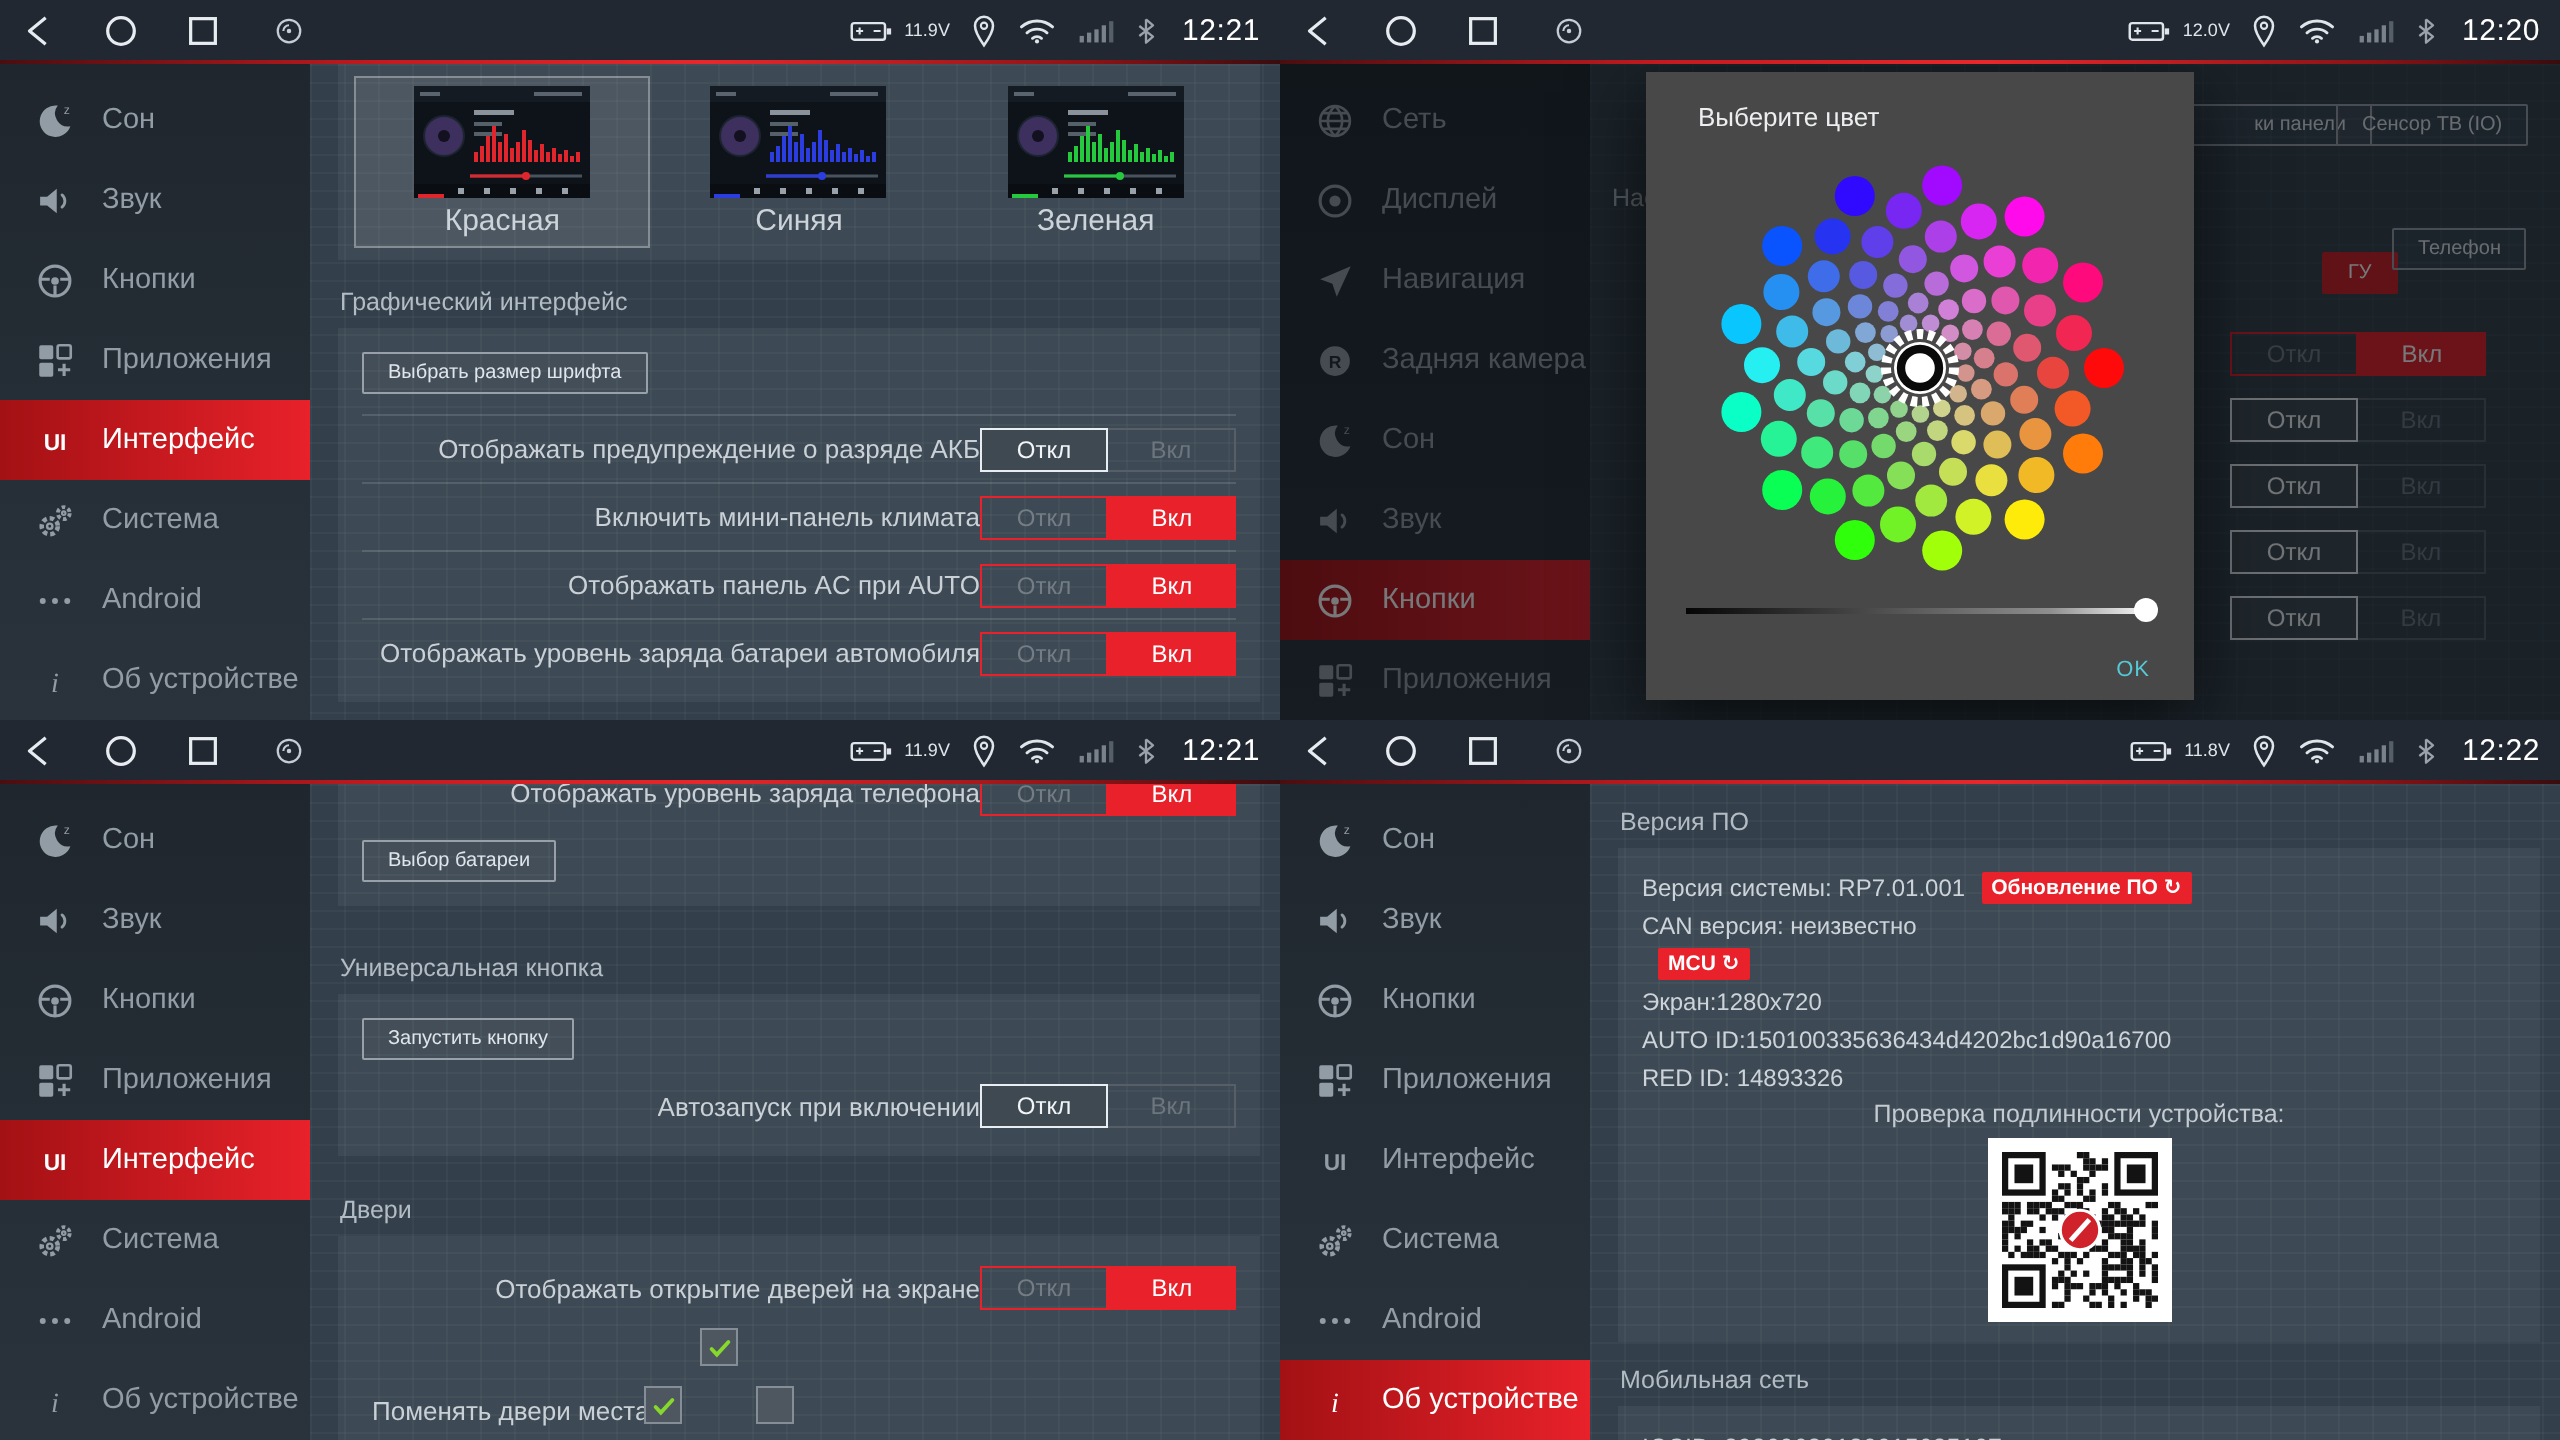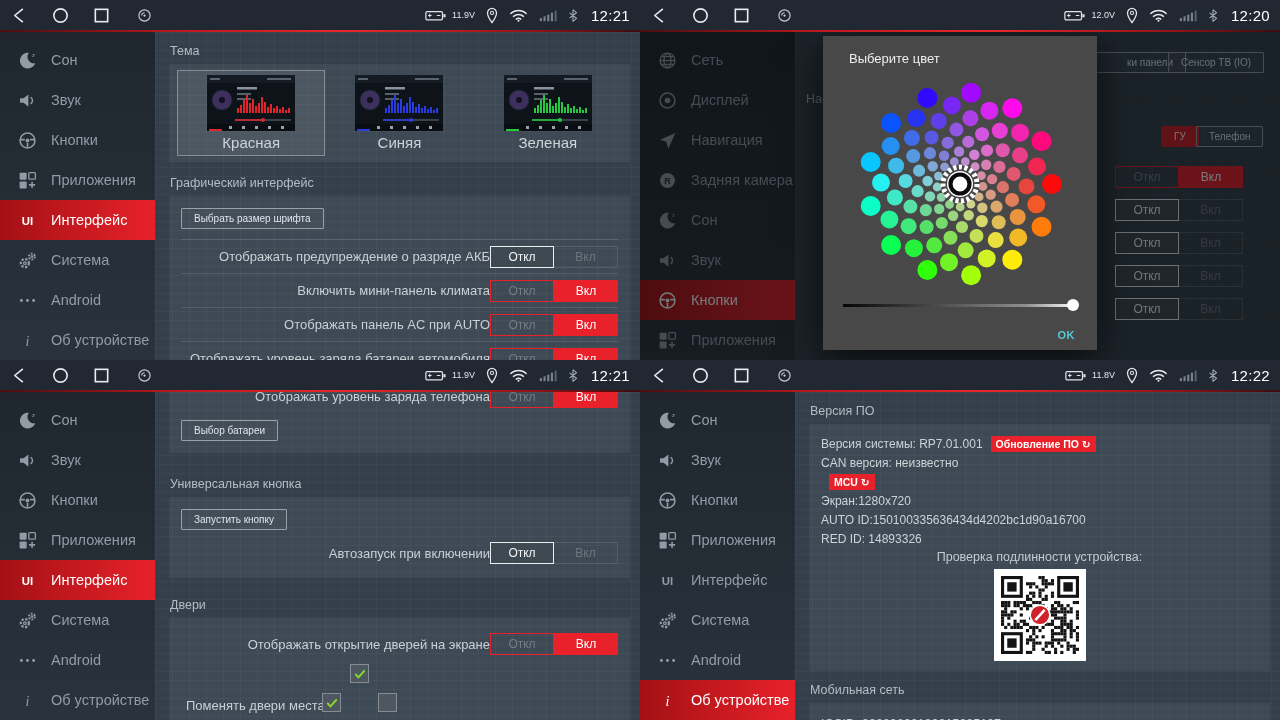--- a/index.html
+++ b/index.html
@@ -61,21 +61,21 @@
     display:inline-flex;align-items:center;justify-content:center;position:absolute;cursor:pointer}
   .cb svg{width:14px;height:14px;display:none}
   .cb.checked svg{display:block}
 
   
   .dim{position:absolute;left:0;top:32px;right:0;bottom:0;background:rgba(6,9,13,.55);z-index:8}
   .tr-abs{position:absolute;z-index:1}
   .dialog{position:absolute;left:183px;top:36px;width:274px;height:314px;background:#484848;z-index:10;
     box-shadow:0 10px 34px rgba(0,0,0,.65)}
   .dlg-title{position:absolute;left:26px;top:15px;font-size:13px;color:#eceef0}
-  .dlg-ok{position:absolute;right:22px;bottom:9px;color:#56c8d6;font-weight:bold;font-size:11px;letter-spacing:.5px;cursor:pointer}
+  .dlg-ok{position:absolute;right:22px;bottom:9px;color:#56c8d6;font-weight:normal;font-size:11px;letter-spacing:.5px;cursor:pointer}
   .slider{position:absolute;left:20px;top:262px;width:234px;height:14px;cursor:pointer}
   .slider .track{position:absolute;top:6px;left:0;right:0;height:2.5px;background:linear-gradient(90deg,#050505,#8f8f8f 78%,#fff)}
   .slider .thumb{position:absolute;right:-2px;top:1px;width:12px;height:12px;border-radius:50%;background:#fff}
   #color-wheel{position:absolute;left:13px;top:42px;width:248px;height:214px}
 
   
   .ver-row{display:flex;align-items:center;margin:4px 0;height:15px}
   .ver-text{font-size:12px;color:#ccd3d9;white-space:nowrap}
   .ver-badge{display:inline-block;background:#e8212a;color:#fff;font-size:10.5px;font-weight:bold;
     padding:2px 5px;margin-left:8px;border-radius:1px;cursor:pointer}
@@ -218,21 +218,20 @@
   <div class="side-item">
     <span class="s-icon">
             <svg viewBox="0 0 24 24">
               <text x="12" y="18" font-size="16" font-style="italic" font-family="serif" fill="currentColor" text-anchor="middle">i</text>
             </svg>
           </span>
     <span class="s-label">Об устройстве</span>
   </div>
 </div>
     <div class="main">
-      <div class="sec-label">Тема</div>
       <div class="theme-card">
   <div class="theme-cell selected">
     <span class="thumb c-red">
       <svg viewBox="0 0 88 56">
         <rect width="88" height="56" fill="#0e1319"></rect>
         <rect width="88" height="8" fill="#151b23"></rect>
         <rect x="3" y="3" width="10" height="2" fill="#5a646e"></rect>
                 <rect x="60" y="3" width="24" height="2" fill="#5a646e"></rect>
         <circle cx="15" cy="25" r="10" fill="#3d2f5e"></circle>
                 <circle cx="15" cy="25" r="10" fill="none" stroke="#1c2430"></circle>
@@ -551,21 +550,21 @@
             </svg>
           </span>
     <span class="s-label">Приложения</span>
   </div>
 </div>
     <div class="main">
       <span class="btn tr-abs" style="left:287px;top:20px;width:78px;text-align:right">ки панели</span>
       <span class="btn tr-abs" style="left:373px;top:20px">Сенсор ТВ (IO)</span>
       <span class="tr-abs" style="left:11px;top:60px;font-size:12.5px;color:#b3bcc4">Нас</span>
       <span class="btn tr-abs" style="left:366px;top:94px;background:#cf1d24;border-color:#cf1d24;color:#fff">ГУ</span>
-      <span class="btn tr-abs" style="left:401px;top:94px">Телефон</span>
+      <span class="btn tr-abs" style="left:401px;top:82px">Телефон</span>
       <div class="tr-abs" style="right:37px;top:133px;display:flex;flex-direction:column;gap:9px">
   <div style="display:flex;justify-content:flex-end;align-items:center;height:24px">
     <span class="r-label" style="margin-right:22px;color:#a7aeb5">ет</span>
     <span class="toggle on">
       <span class="t-off">Откл</span>
       <span class="t-on">Вкл</span>
     </span>
   </div>
 
   <div style="display:flex;justify-content:flex-end;align-items:center;height:24px">

